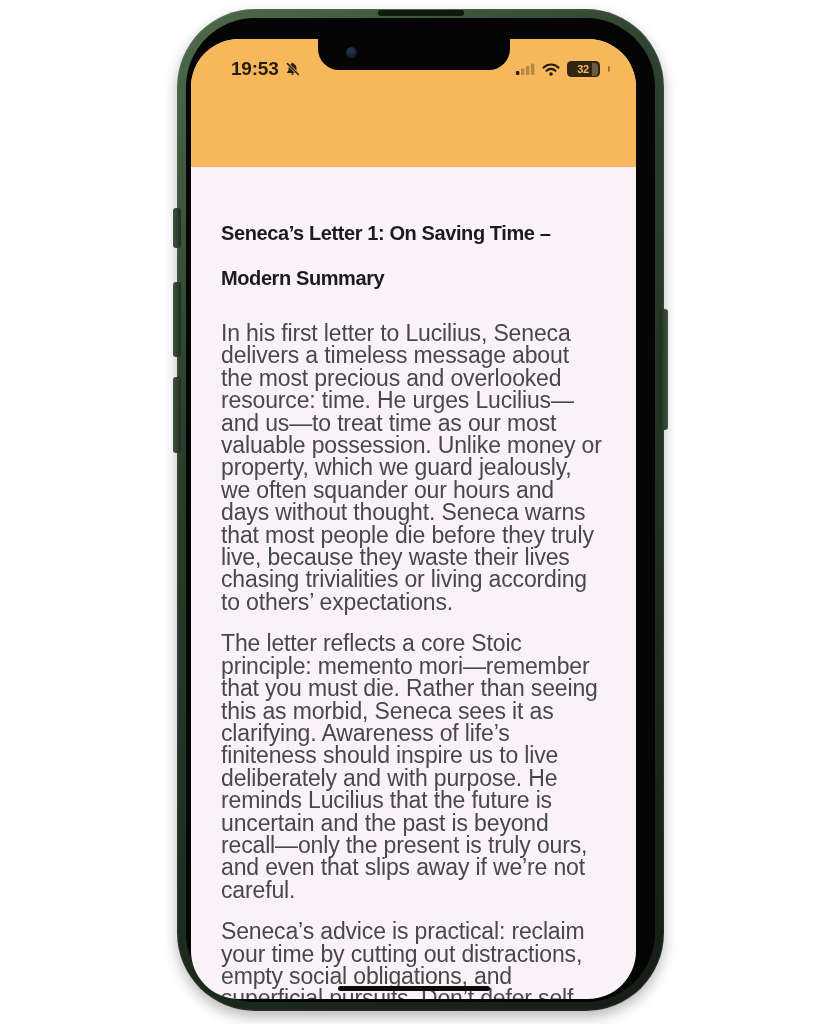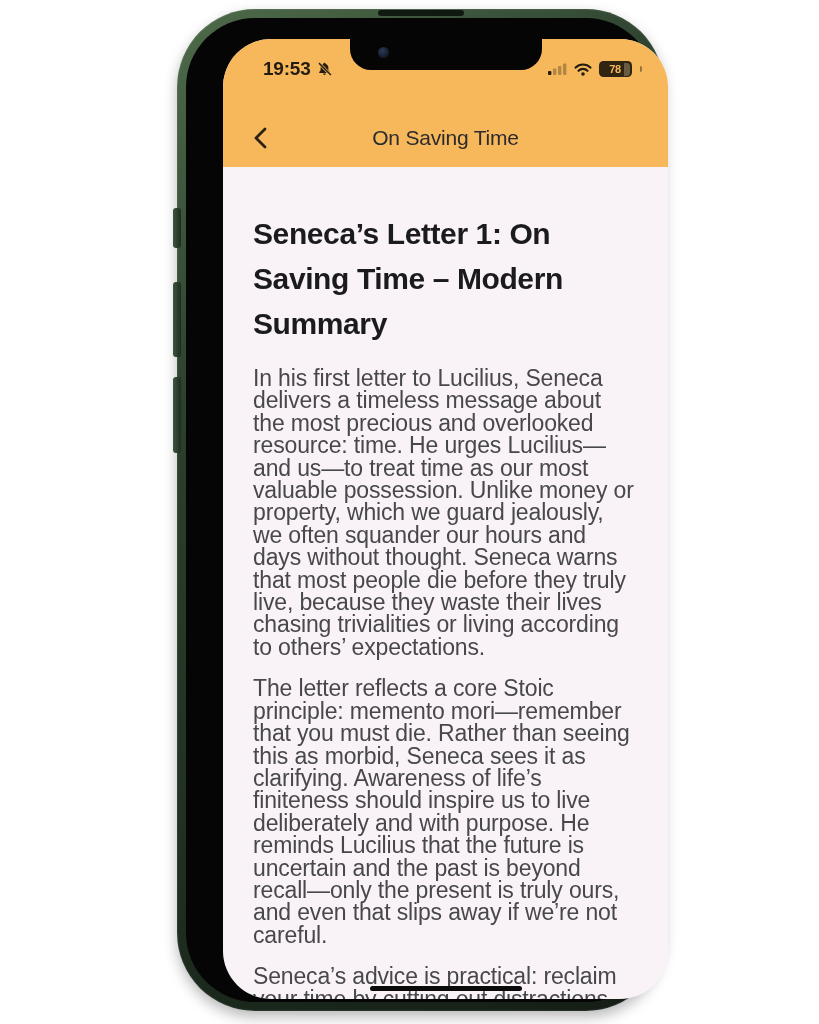--- a/index.html
+++ b/index.html
@@ -42,21 +42,21 @@
   .power{top:300px;height:121px;}
   .top-slot{
     position:absolute;top:1px;left:50%;transform:translateX(-50%);
     width:86px;height:6px;border-radius:3px;background:rgba(5,10,5,0.8);
   }
 
   .bezel{
     position:absolute;inset:9px;border-radius:69px;background:var(--bezel-black);
   }
   .screen{
-    position:absolute;left:37px;top:21px;width:445px;height:960px;
+    position:absolute;left:5px;top:21px;width:445px;height:960px;
     border-radius:48px;background:var(--content-bg);
     overflow:hidden;display:flex;flex-direction:column;
   }
 
   
   .app-header{
     flex:0 0 128px;background:var(--header-bg);position:relative;
   }
   .notch{
     position:absolute;top:0;left:50%;transform:translateX(-50%);
@@ -100,21 +100,21 @@
   }
   .nav-title{font-size:21px;font-weight:400;color:var(--nav-text);letter-spacing:-0.2px;}
 
   
   .content{
     flex:1 1 auto;overflow:hidden;position:relative;
     padding:44px 30px 0 30px;
   }
   .content h1{
     margin:0 0 21px 0;max-width:368px;
-    font-size:30px;line-height:45px;font-weight:700;
+    font-size:20px;line-height:45px;font-weight:700;
     color:var(--heading-text);letter-spacing:-0.4px;
   }
   .content p{
     margin:0 0 19px 0;
     font-size:23px;line-height:22.4px;
     color:var(--body-text);letter-spacing:-0.15px;
   }
   .home-indicator{
     position:absolute;bottom:8px;left:50%;transform:translateX(-50%);
     width:152px;height:5px;border-radius:3px;background:var(--home-indicator);z-index:5;
@@ -162,35 +162,27 @@
                 </svg>
               </span>
               <span>
                 <svg class="icon-svg" width="18" height="13" viewBox="0 0 18 13">
                   <path d="M1.6 4.6a10.4 10.4 0 0 1 14.8 0" fill="none" stroke="#241D0F" stroke-width="2.2" stroke-linecap="round"></path>
                   <path d="M4.5 7.8a6.3 6.3 0 0 1 9 0" fill="none" stroke="#241D0F" stroke-width="2.2" stroke-linecap="round"></path>
                   <circle cx="9" cy="11" r="1.8" fill="#241D0F"></circle>
                 </svg>
               </span>
               <span class="battery">
-                <span class="pct">78</span>
+                <span class="pct">32</span>
                 <span class="empty"></span>
               </span>
               <span class="battery-cap"></span>
             </div>
           </div>
 
-          <div class="nav-row">
-            <button class="back-btn">
-              <svg class="icon-svg" width="14" height="22" viewBox="0 0 14 22">
-                <polyline points="12,2 3,11 12,20" fill="none" stroke="#2B2013" stroke-width="2.8" stroke-linecap="round" stroke-linejoin="round"></polyline>
-              </svg>
-            </button>
-            <span class="nav-title">On Saving Time</span>
-          </div>
         </div>
 
         <div class="content">
           <h1>Seneca’s Letter 1: On Saving Time – Modern Summary</h1>
           <p>In his first letter to Lucilius, Seneca delivers a timeless message about the most precious and overlooked resource: time. He urges Lucilius—and us—to treat time as our most valuable possession. Unlike money or property, which we guard jealously, we often squander our hours and days without thought. Seneca warns that most people die before they truly live, because they waste their lives chasing trivialities or living according to others’ expectations.</p>
           <p>The letter reflects a core Stoic principle: memento mori—remember that you must die. Rather than seeing this as morbid, Seneca sees it as clarifying. Awareness of life’s finiteness should inspire us to live deliberately and with purpose. He reminds Lucilius that the future is uncertain and the past is beyond recall—only the present is truly ours, and even that slips away if we’re not careful.</p>
           <p>Seneca’s advice is practical: reclaim your time by cutting out distractions, empty social obligations, and superficial pursuits. Don’t defer self-improvement or philosophical reflection until “someday.” Live now. For the Stoics, wisdom is not abstract—it’s a daily discipline of aligning your actions with your values.</p>
         </div>
 
         <div class="home-indicator"></div>

